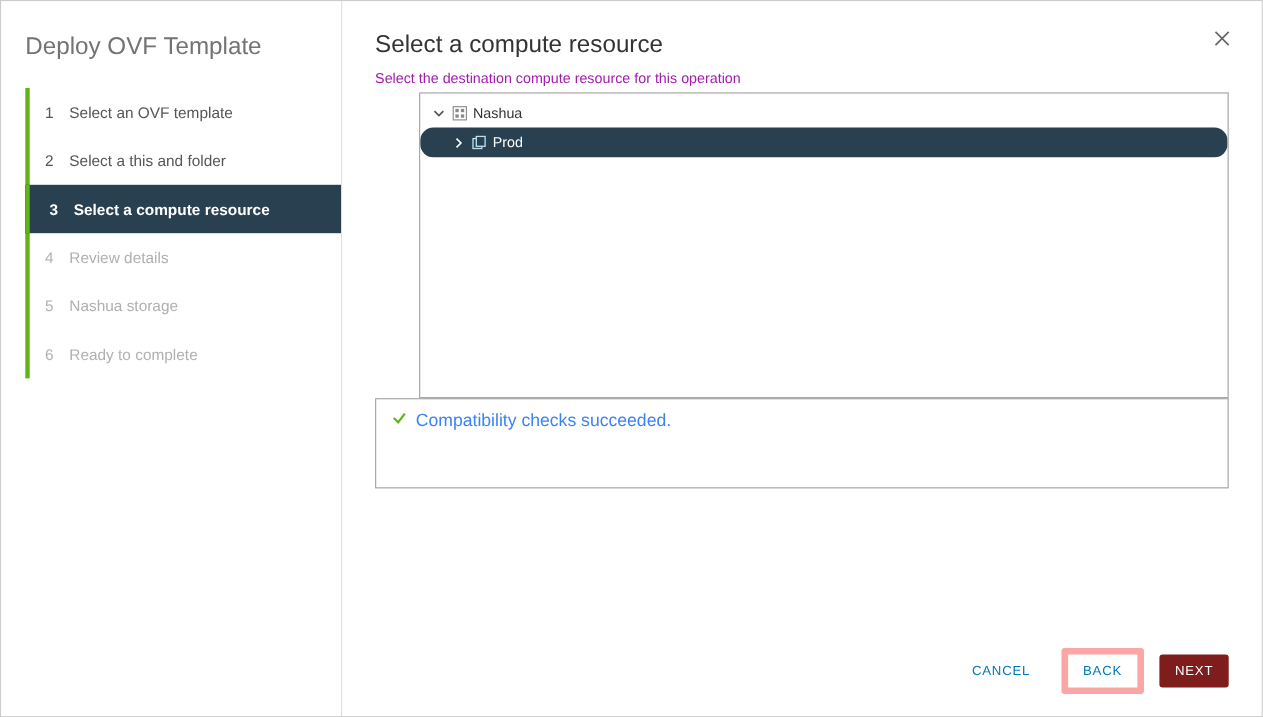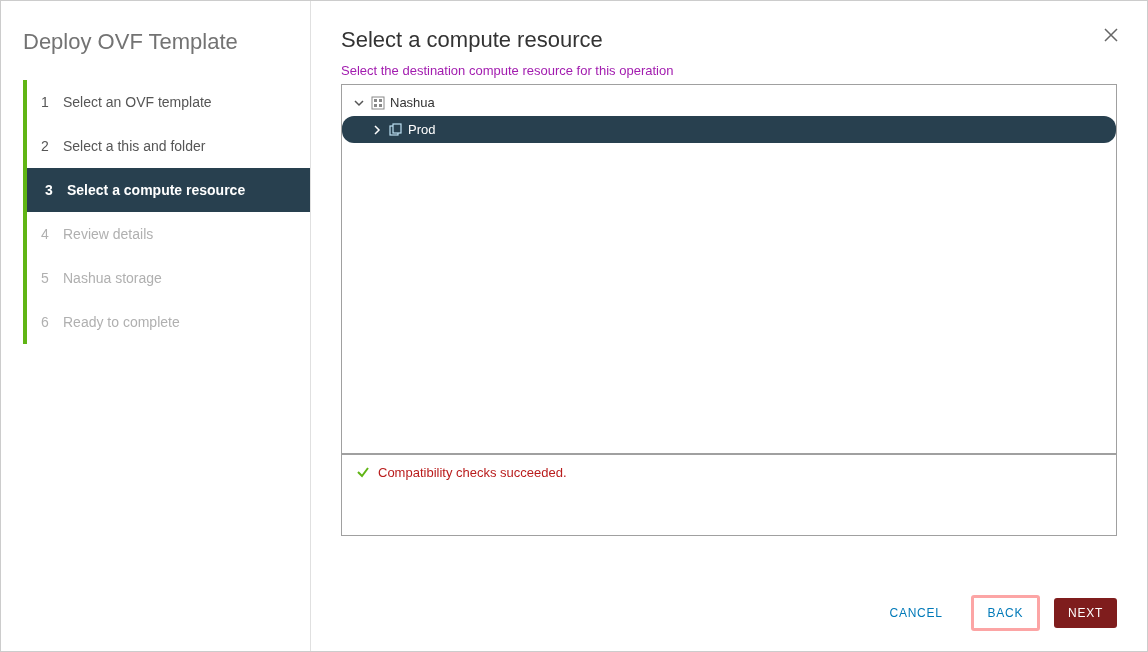--- a/index.html
+++ b/index.html
@@ -75,23 +75,24 @@
       color: #333;
       margin-bottom: 10px;
     }
     .main-subtitle {
       font-size: 13px;
       color: #a21caf;
       margin-bottom: 6px;
     }
     .tree-box {
       border: 1px solid #a0a0a0;
-      height: 370px;
+      height: 278px;
       overflow: auto;
       padding-top: 4px;
+      margin-left: 40px;
     }
     .tree-row {
       display: flex;
       align-items: center;
       height: 27px;
       padding-left: 10px;
       font-size: 13px;
       gap: 4px;
       cursor: pointer;
     }
@@ -110,23 +111,24 @@
       color: #555;
       margin-bottom: 6px;
     }
     .compat-box {
       border: 1px solid #a0a0a0;
       height: 82px;
       padding: 10px 14px;
     }
     .compat-row {
       display: flex;
+      align-items: center;
       gap: 8px;
-      font-size: 13px;
-      color: #b91c1c;
+      font-size: 16px;
+      color: #3b82f6;
     }
     .check-icon { color: #60b515; }
 
     .footer {
       margin-top: auto;
       padding-top: 18px;
       display: flex;
       justify-content: flex-end;
       gap: 14px;
       align-items: center;
@@ -137,21 +139,21 @@
       padding: 8px 14px;
       border-radius: 3px;
       cursor: pointer;
       font-weight: 500;
       border: none;
       background: transparent;
     }
     .btn-cancel { color: #0079b8; }
     .btn-back {
       color: #0079b8;
-      border: 3px solid #fca5a5;
+      border: 6px solid #fca5a5;
       background: #fff;
     }
     .btn-next {
       background: #7f1d1d;
       color: #fff;
     }
   </style>
 </head>
 <body>
 

